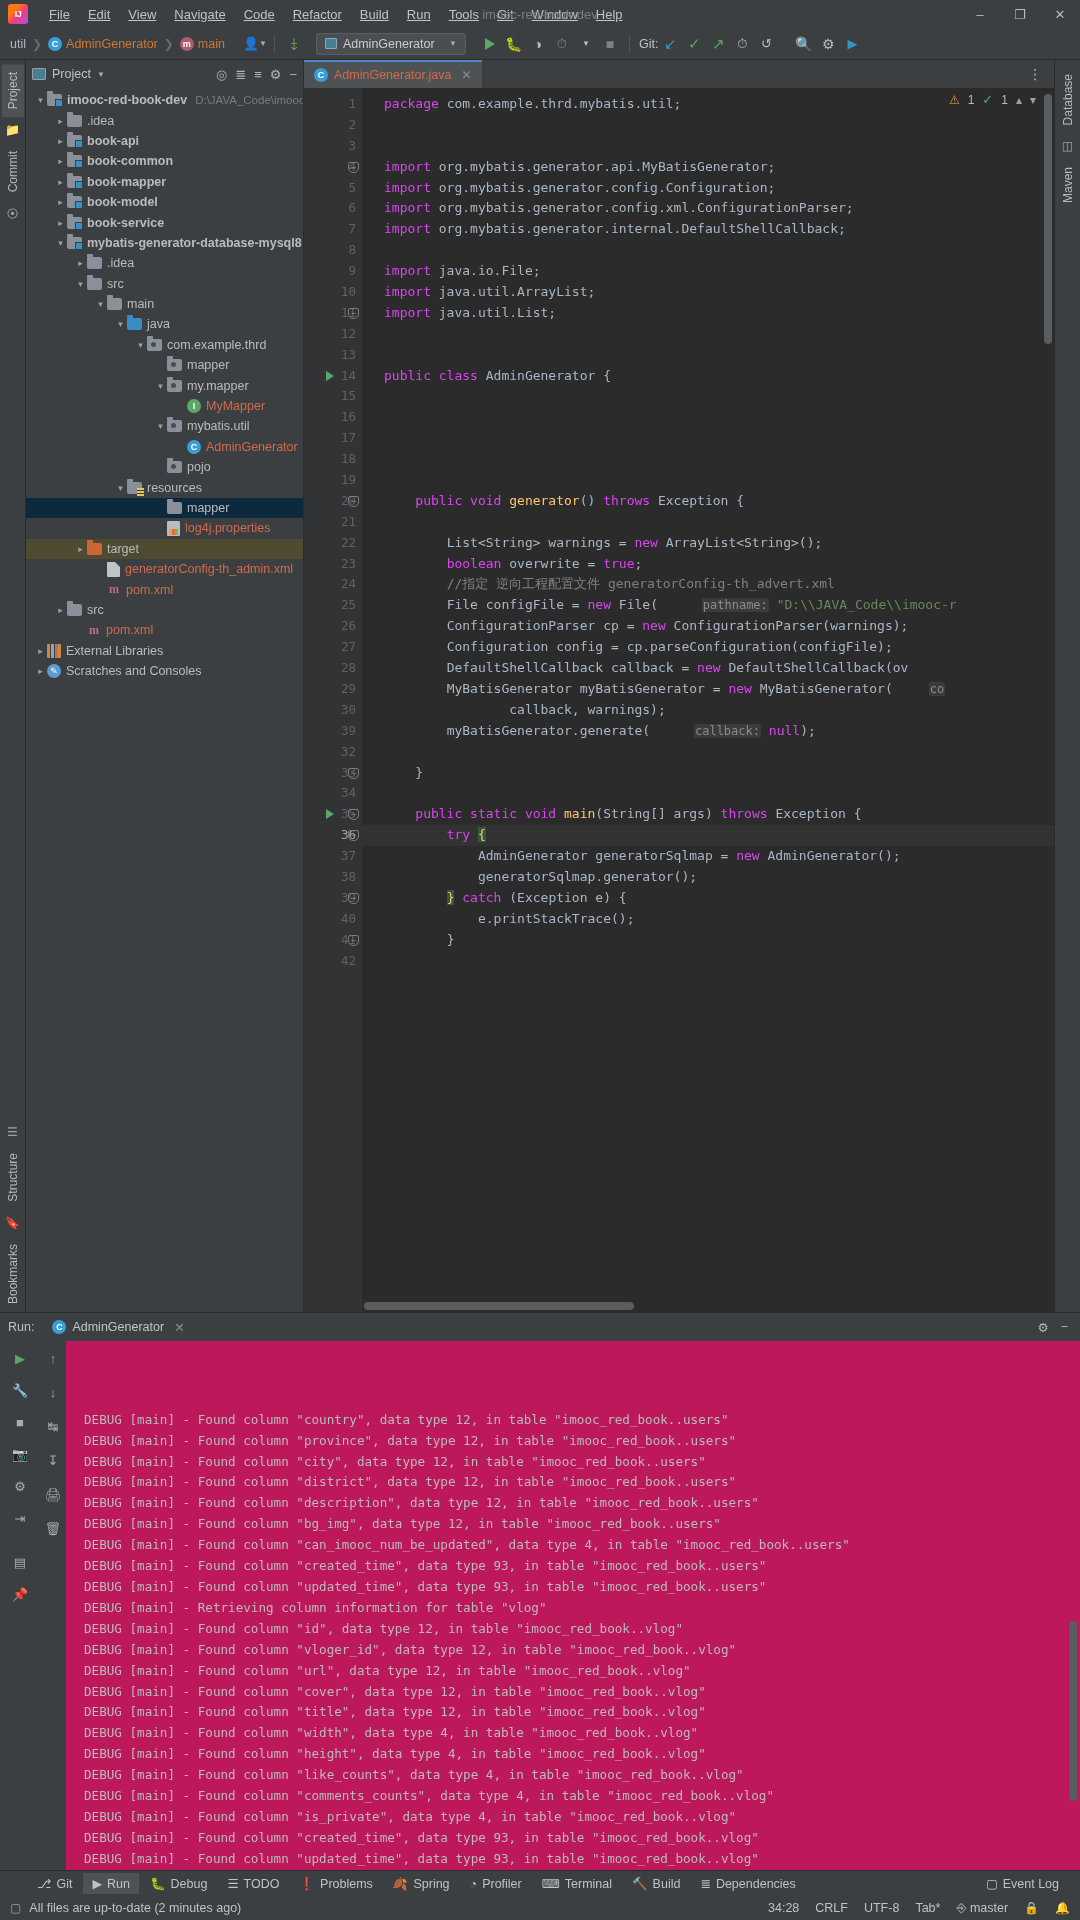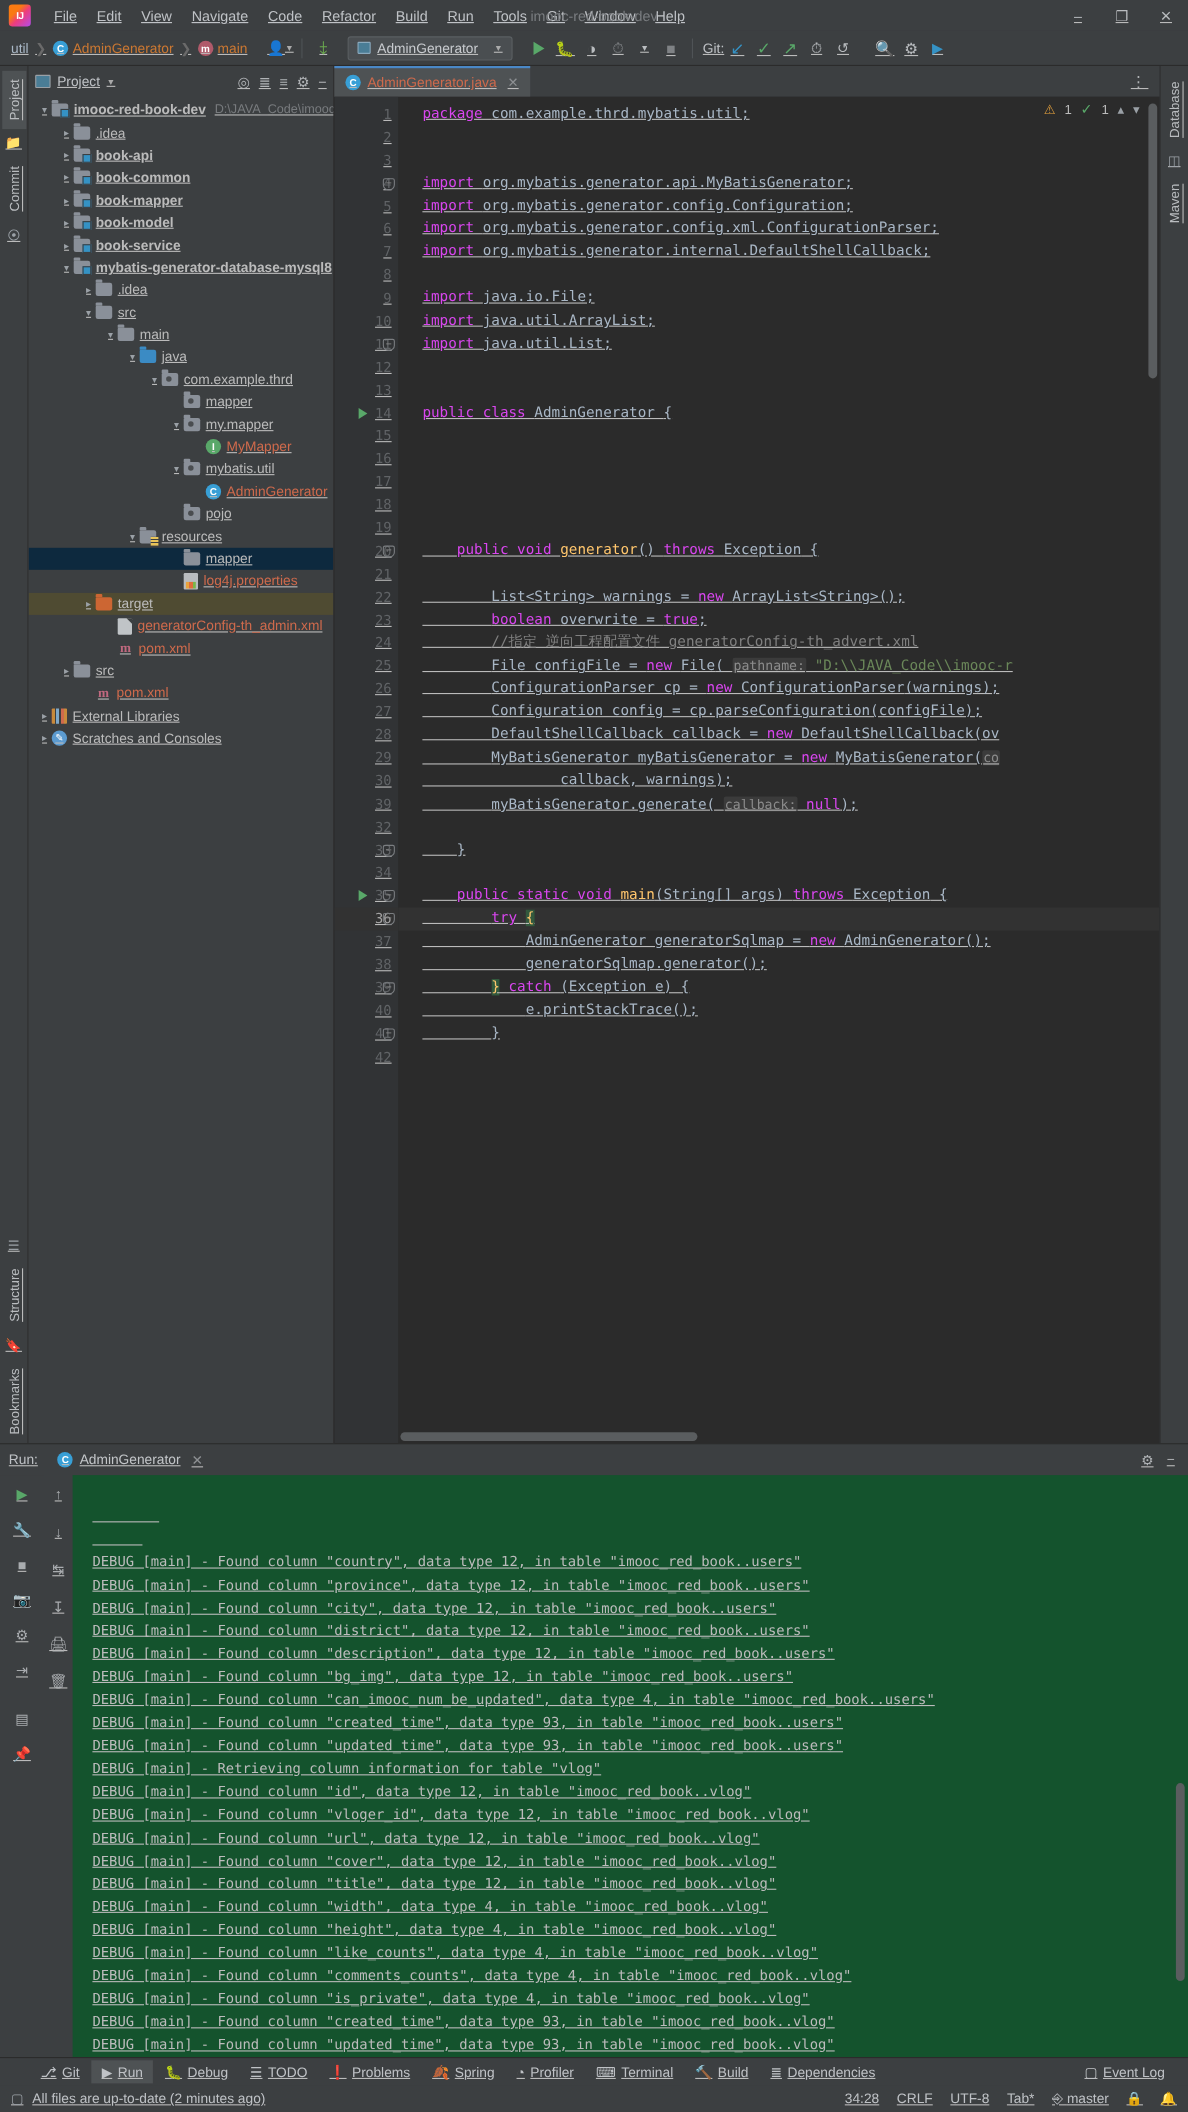--- a/index.html
+++ b/index.html
@@ -3,21 +3,21 @@
 <meta charset="utf-8">
 <style>
   * { box-sizing: border-box; margin: 0; padding: 0; }
   html, body {
     width: 1080px; height: 1920px;
     background: #3c3f41;
     font-family: "Liberation Sans", sans-serif;
     overflow: hidden;
     color: #bbbbbb;
   }
-  #app { position: relative; width: 1080px; height: 1920px; display: flex; flex-direction: column; text-decoration: underline; }
+  #app { position: relative; width: 1080px; height: 1920px; display: flex; flex-direction: column; }
 
   
   .titlebar {
     height: 28px; background: #3c3f41; display: flex; align-items: center;
     flex: 0 0 28px; position: relative;
   }
   .ij-logo {
     width: 20px; height: 20px; margin-left: 8px; margin-right: 6px;
     border-radius: 3px;
     background: linear-gradient(135deg,#f97a12 0%, #f97a12 32%, #ed3d7d 55%, #b24de8 100%);
@@ -231,21 +231,21 @@
     padding-top: 6px; white-space: pre; overflow: hidden; position: relative;
     color: #a9b7c6; min-width: 0;
   }
   .cline { height: 20.9px; line-height: 20.9px; padding-left: 22px; }
   .cline.cur { background: #323232; }
   .kw { color: #d946ef; }
   .str { color: #6a8759; }
   .cm { color: #808080; }
   .cls { color: #a9b7c6; }
   .mth { color: #ffc66d; }
-  .hint { color: #8c8c8c; background: #3b3b3b; border-radius: 2px; padding: 0 1px; font-size: 12px;}
+  .hint { color: #8c8c8c; background: #3b3b3b; border-radius: 2px; padding: 0 1px; font-size: 12px; margin-left: 36px;}
   .yel { color: #ffc66d; background:#32593d; }
   .inspect {
     position: absolute; right: 18px; top: 4px; display: flex; align-items: center;
     gap: 8px; font-size: 12px; color: #bbb; z-index: 3;
   }
   .warn-tri { color: #e8a33d; font-size: 12px; }
   .ok-chk { color: #59a869; font-size: 13px; }
   .scrollbar-v {
     position: absolute; right: 2px; top: 6px; width: 8px; height: 250px;
     background: #5a5d5f; border-radius: 4px;
@@ -275,21 +275,21 @@
     width: 40px; flex: 0 0 40px; background: #3c3f41; display: flex;
     flex-direction: column; align-items: center; padding-top: 6px; gap: 10px;
   }
   .rr-btn { width: 22px; height: 22px; display: flex; align-items: center; justify-content: center; color: #a9acaf; font-size: 13px; }
   .rr-btn.green { color: #59a869; }
   .run-rail2 {
     width: 26px; flex: 0 0 26px; display: flex; flex-direction: column;
     align-items: center; padding-top: 6px; gap: 12px;
   }
   .console {
-    flex: 1 1 auto; background: #14532d; overflow: hidden; position: relative;
+    flex: 1 1 auto; background: #be185d; overflow: hidden; position: relative;
     font-family: "DejaVu Sans Mono", monospace; font-size: 12.6px; color: #bbbbbb;
     padding: 6px 0 0 18px; line-height: 20.9px; white-space: pre;
   }
   .cbar {
     position: absolute; right: 3px; top: 280px; width: 8px; height: 180px;
     background: #5a5d5f; border-radius: 4px;
   }
 
   
   .toolwin {

